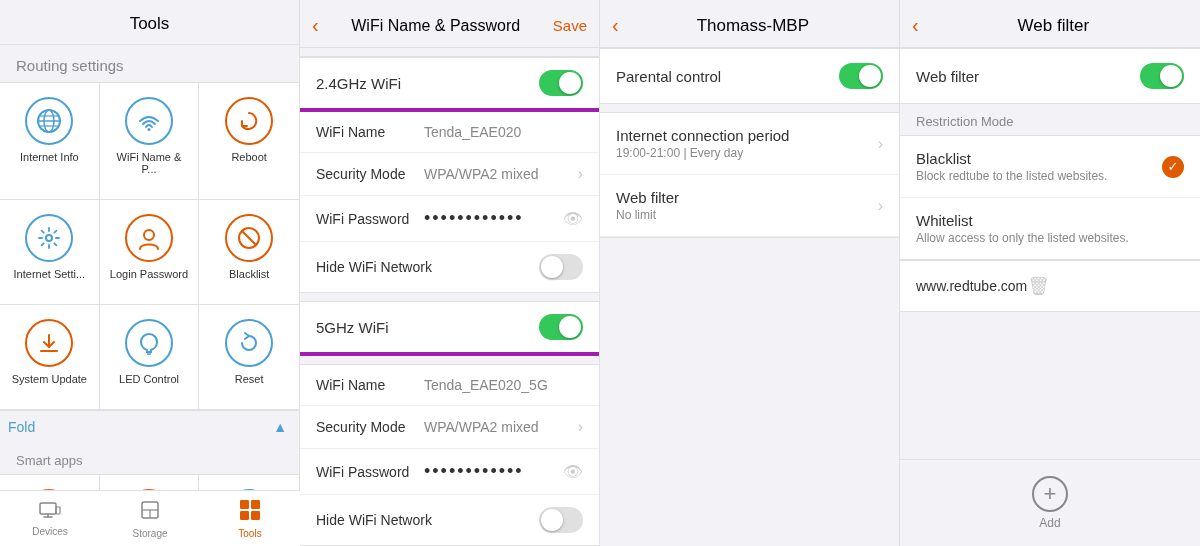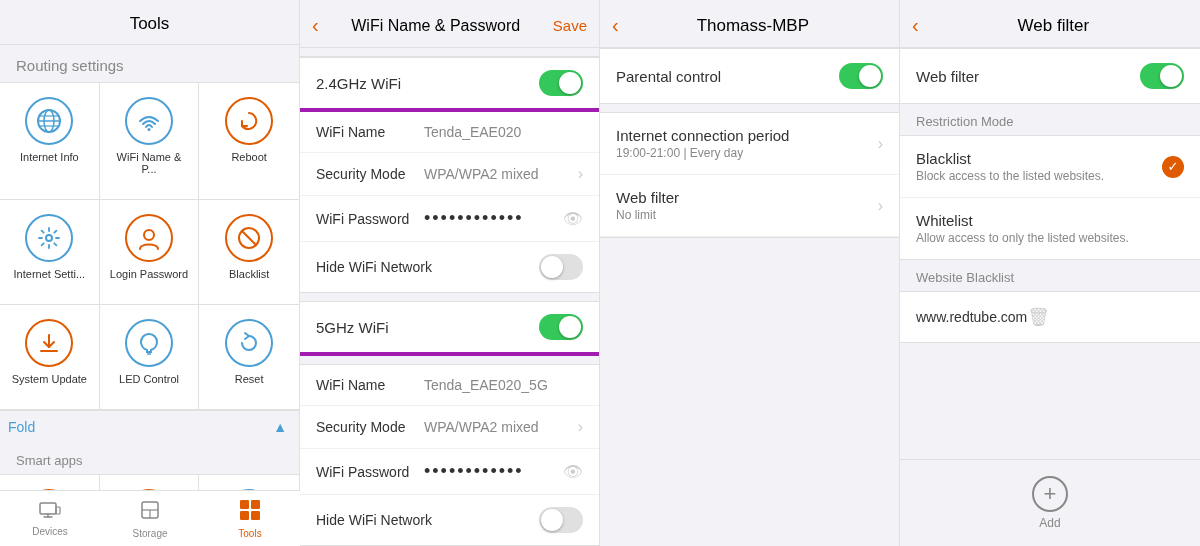--- a/index.html
+++ b/index.html
@@ -370,33 +370,32 @@
     <div class="toggle on">
       <div class="toggle-knob"></div>
     </div>
   </div>
   <div class="restriction-label">Restriction Mode</div>
   <div style="background:#fff; border-top:1px solid #e0e0e0; border-bottom:1px solid #e0e0e0;">
 
     <div class="restriction-option">
       <div class="restriction-option-main">
         <span class="restriction-option-title">Blacklist</span>
-        <span class="restriction-option-sub">Block access to the listed websites.</span>
+        <span class="restriction-option-sub">Block redtube to the listed websites.</span>
       </div>
       <div class="check-circle"></div>
     </div>
 
     <div class="restriction-option">
       <div class="restriction-option-main">
         <span class="restriction-option-title">Whitelist</span>
         <span class="restriction-option-sub">Allow access to only the listed websites.</span>
       </div>
     </div>
   </div>
-  <div class="website-blacklist-label">Website Blacklist</div>
   <div class="blacklist-item">
     <span class="blacklist-url">www.redtube.com</span>
     <span class="trash-icon">🗑</span>
   </div>
   <div style="flex:1;"></div>
   <div class="add-row">
     <div class="add-col">
       <div class="add-circle"></div>
       <span class="add-label">Add</span>
     </div>

